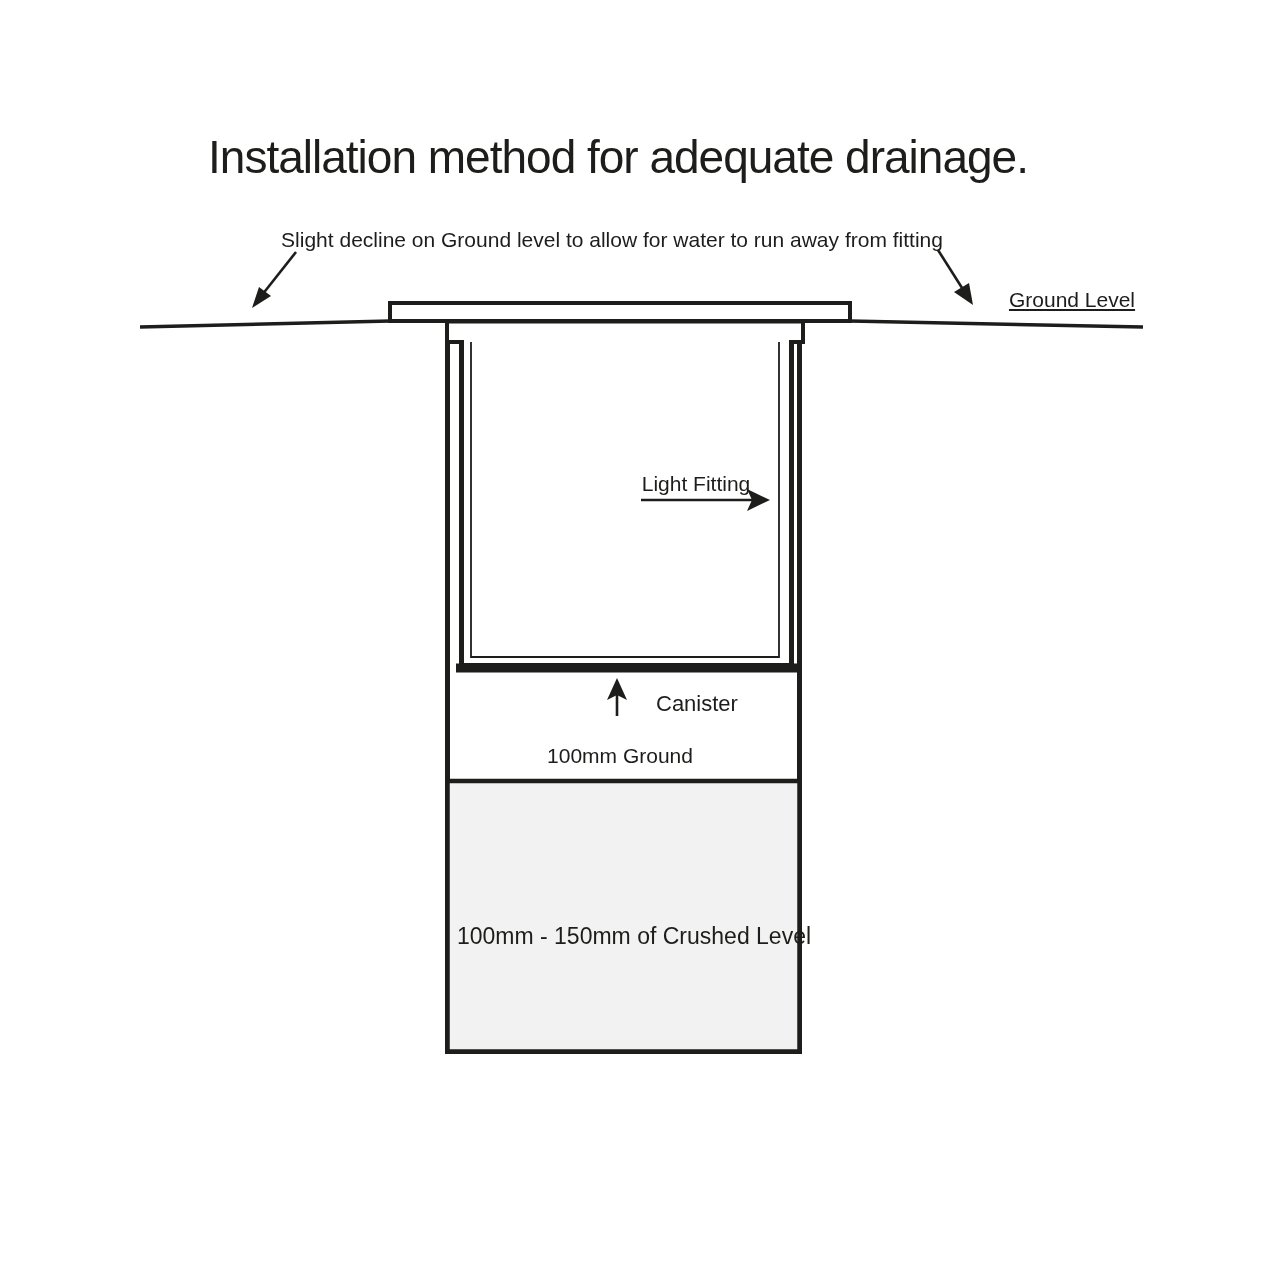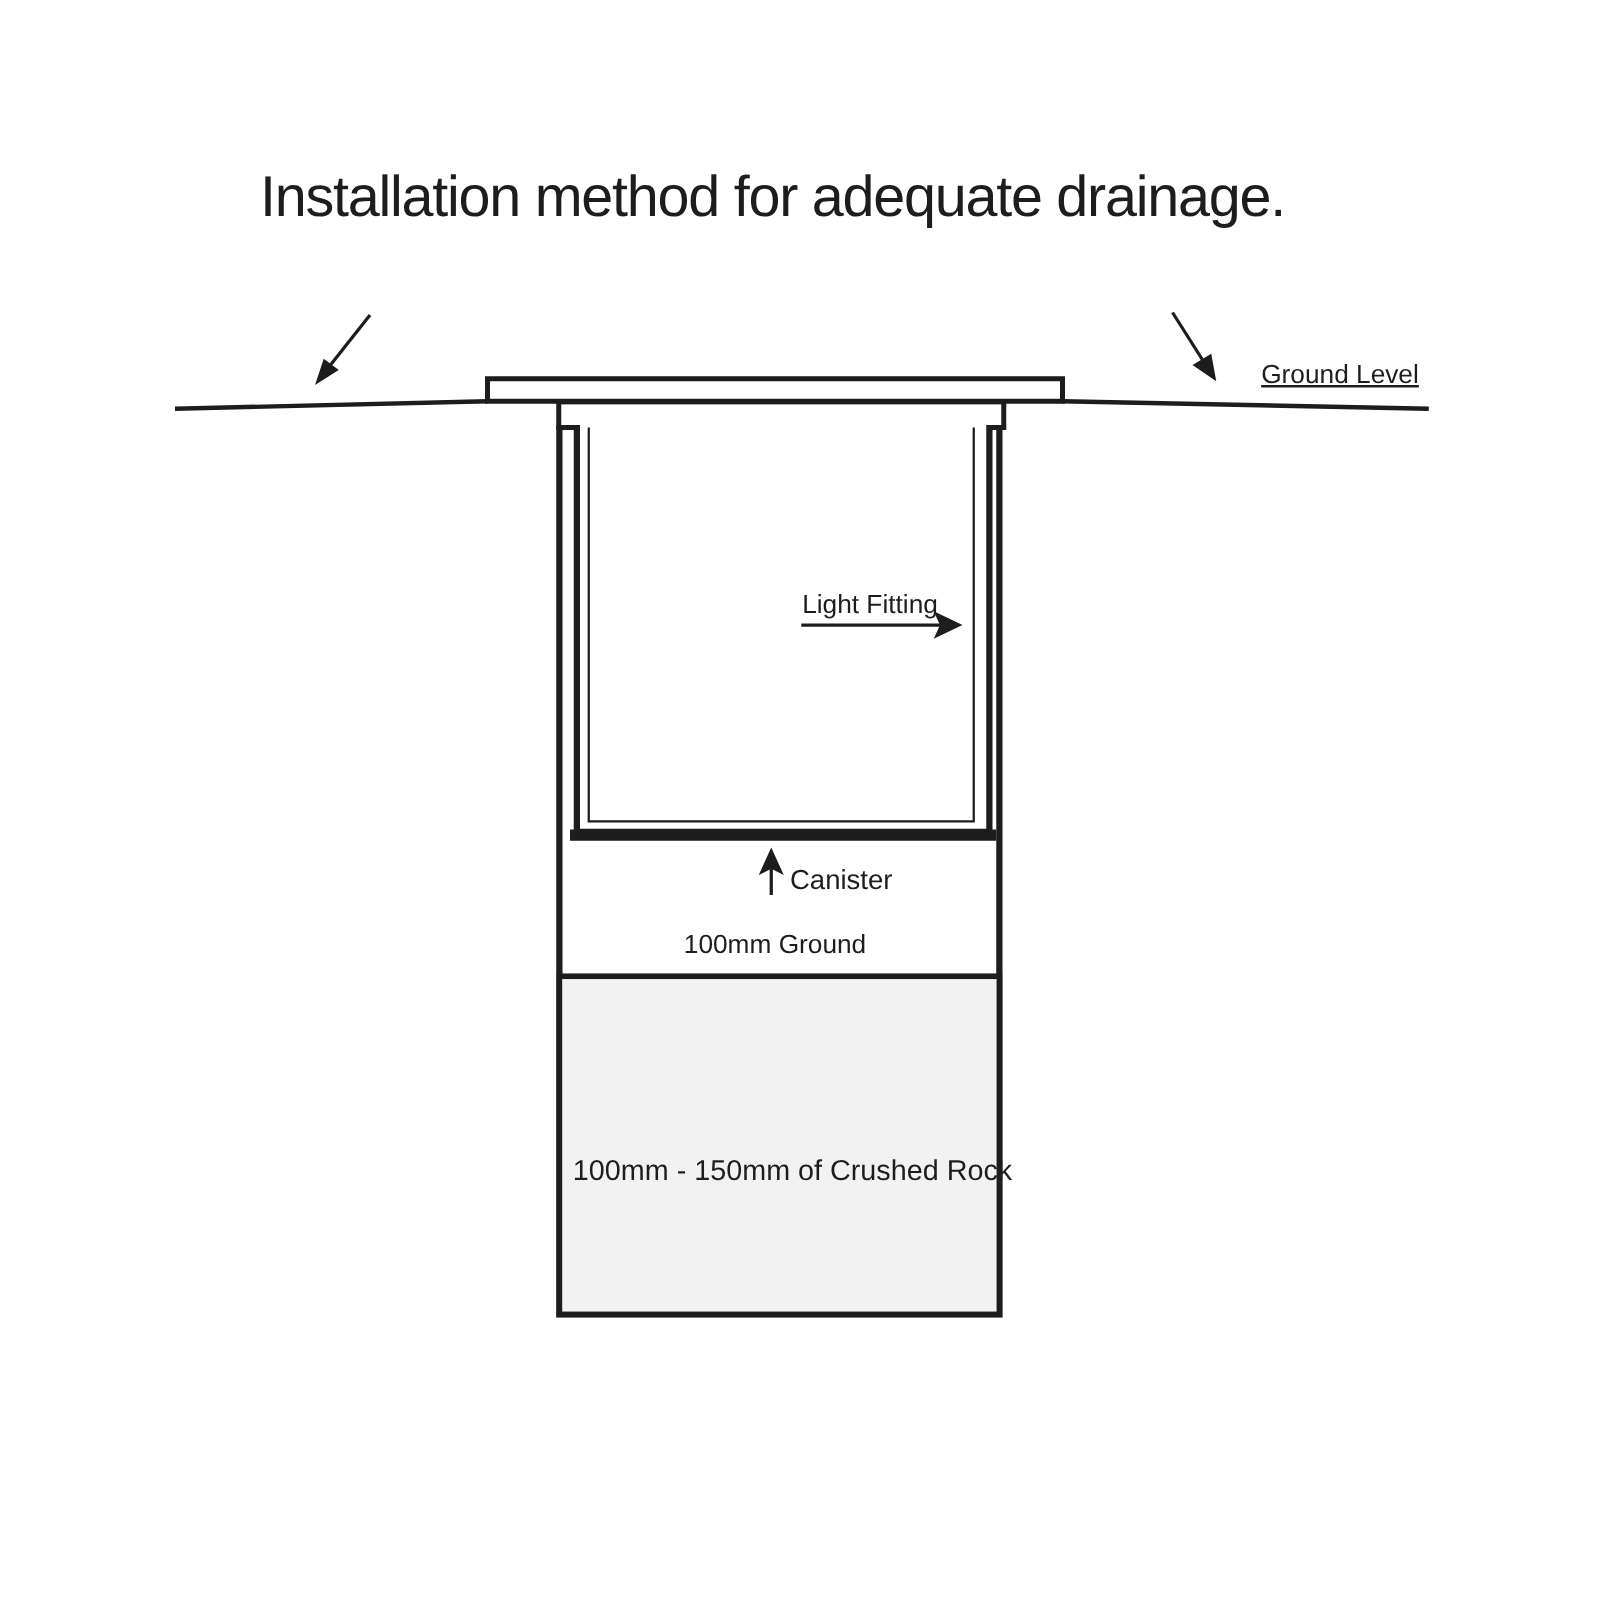--- a/index.html
+++ b/index.html
@@ -51,21 +51,21 @@
   }
   .light-fitting {
     top: 472px;
     left: 696px;
     transform: translateX(-50%);
     font-size: 21px;
     text-align: right;
   }
   .canister {
     top: 691px;
-    left: 632px;
+    left: 656px;
     font-size: 22px;
     text-align: center;
   }
   .space {
     top: 744px;
     left: 620px;
     transform: translateX(-50%);
     font-size: 21px;
   }
   .crushed-rock {
@@ -112,24 +112,25 @@
     </g>
 
     <g>
       <path d="M617 716 L617 690" stroke="#1d1d1b" stroke-width="2.6" fill="none"></path>
       <polygon points="617,678 607,700 617,695 627,700" fill="#1d1d1b"></polygon>
     </g>
   </svg>
 
   <div class="txt title">Installation method for adequate drainage.</div>
 
+  <div class="txt annotation">Slight decline on Ground level to allow for water to run away from fitting</div>
 
   <div class="txt ground-level">Ground Level</div>
 
   <div class="txt light-fitting">Light Fitting</div>
 
   <div class="txt canister">Canister</div>
 
   <div class="txt space">100mm Ground</div>
 
-  <div class="txt crushed-rock">100mm - 150mm of Crushed Rock</div>
+  <div class="txt crushed-rock">100mm - 150mm of Crushed Level</div>
 
 </div>
 
 </body></html>

